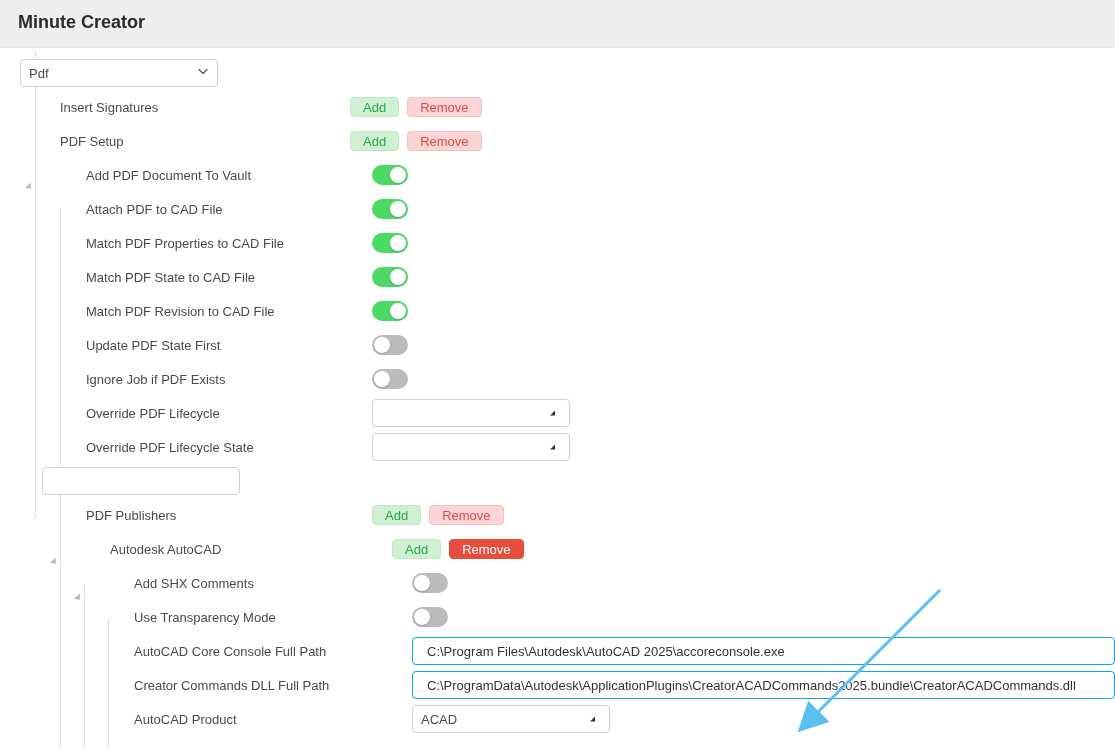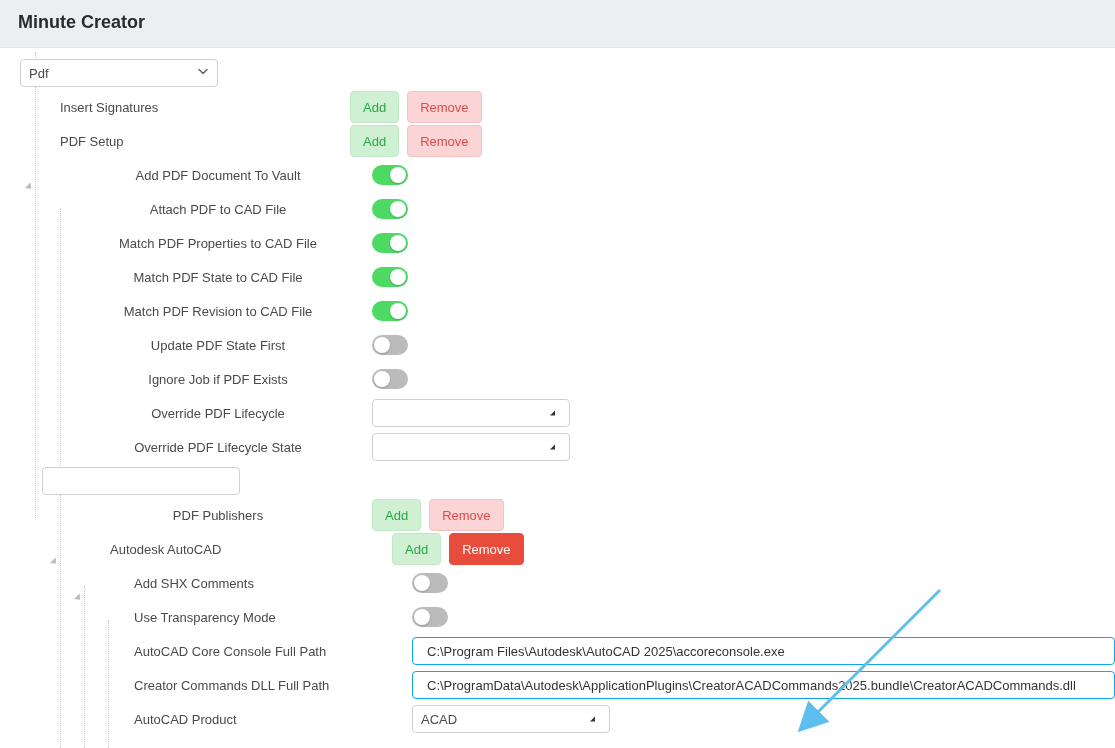--- a/index.html
+++ b/index.html
@@ -3,34 +3,34 @@
 <meta charset="utf-8">
 <style>
   * { box-sizing: border-box; margin: 0; padding: 0; }
   body { font-family: "Segoe UI", Arial, sans-serif; font-size: 13px; color: #4a4a4a; background: #fff; }
   .header { background: #edeef0; padding: 12px 18px 14px; border-bottom: 1px solid #e5e6e8; }
   .header h1 { font-size: 18px; font-weight: 600; color: #2b2b2b; }
   .tree { position: relative; padding: 8px 0 30px 20px; }
   .row { display: flex; align-items: center; min-height: 34px; position: relative; }
   .lbl { flex: 0 0 330px; padding-left: 0; color: #4a4a4a; }
   .ind1 .lbl { padding-left: 40px; }
-  .ind2 .lbl { padding-left: 66px; text-align: center; }
+  .ind2 .lbl { padding-left: 66px; }
   .ind3 .lbl { padding-left: 90px; }
   .ind4 .lbl { padding-left: 114px; }
   .ctrl { flex: 1; display: flex; align-items: flex-start; gap: 8px; }
   .ctrl-off { padding-left: 22px; }
   .ctrl-off2 { padding-left: 42px; }
   .ctrl-off3 { padding-left: 62px; }
   .select { width: 198px; height: 28px; border: 1px solid #d0d0d0; border-radius: 4px; background: #fff; padding: 0 26px 0 8px; position: relative; display: flex; align-items: center; cursor: pointer; }
   .select .chev { position: absolute; right: 8px; top: 50%; transform: translateY(-50%); color: #666; pointer-events: none; }
   .picker { width: 198px; height: 28px; border: 1px solid #d0d0d0; border-radius: 4px; background: #fff; padding: 0 8px; position: relative; display: flex; align-items: center; cursor: pointer; }
   .picker .tri { position: absolute; right: 14px; top: 50%; transform: translateY(-50%); width: 0; height: 0; border-left: 5px solid transparent; border-bottom: 5px solid #333; pointer-events: none; }
   .textinput { width: 198px; height: 28px; border: 1px solid #d0d0d0; border-radius: 4px; padding: 0 8px; font-size: 13px; }
   .textinput-wide { flex: 1; height: 28px; border: 1px solid #0ea5e9; border-radius: 4px; padding: 0 14px; font-size: 13px; color: #333; }
-  .btn { height: 32px; padding: 0 12px; border-radius: 4px; font-size: 13px; cursor: pointer; border: 1px solid transparent; display: inline-flex; align-items: center; }
+  .btn { height: 20px; padding: 0 12px; border-radius: 4px; font-size: 13px; cursor: pointer; border: 1px solid transparent; display: inline-flex; align-items: center; }
   .btn-add { background: #d0f0d4; color: #27a845; border-color: #c0e8c4; }
   .btn-remove-soft { background: #fbd5d5; color: #e04a4a; border-color: #f5c0c0; }
   .btn-remove-hard { background: #e74c3c; color: #fff; border-color: #e74c3c; }
   .toggle { width: 36px; height: 20px; border-radius: 10px; position: relative; cursor: pointer; transition: background .15s; }
   .toggle::after { content: ""; position: absolute; width: 16px; height: 16px; border-radius: 50%; background: #fff; top: 2px; transition: left .15s; box-shadow: 0 1px 2px rgba(0,0,0,.2); }
   .toggle.on { background: #4cd964; }
   .toggle.on::after { left: 18px; }
   .toggle.off { background: #bbbbbb; }
   .toggle.off::after { left: 2px; }
   

